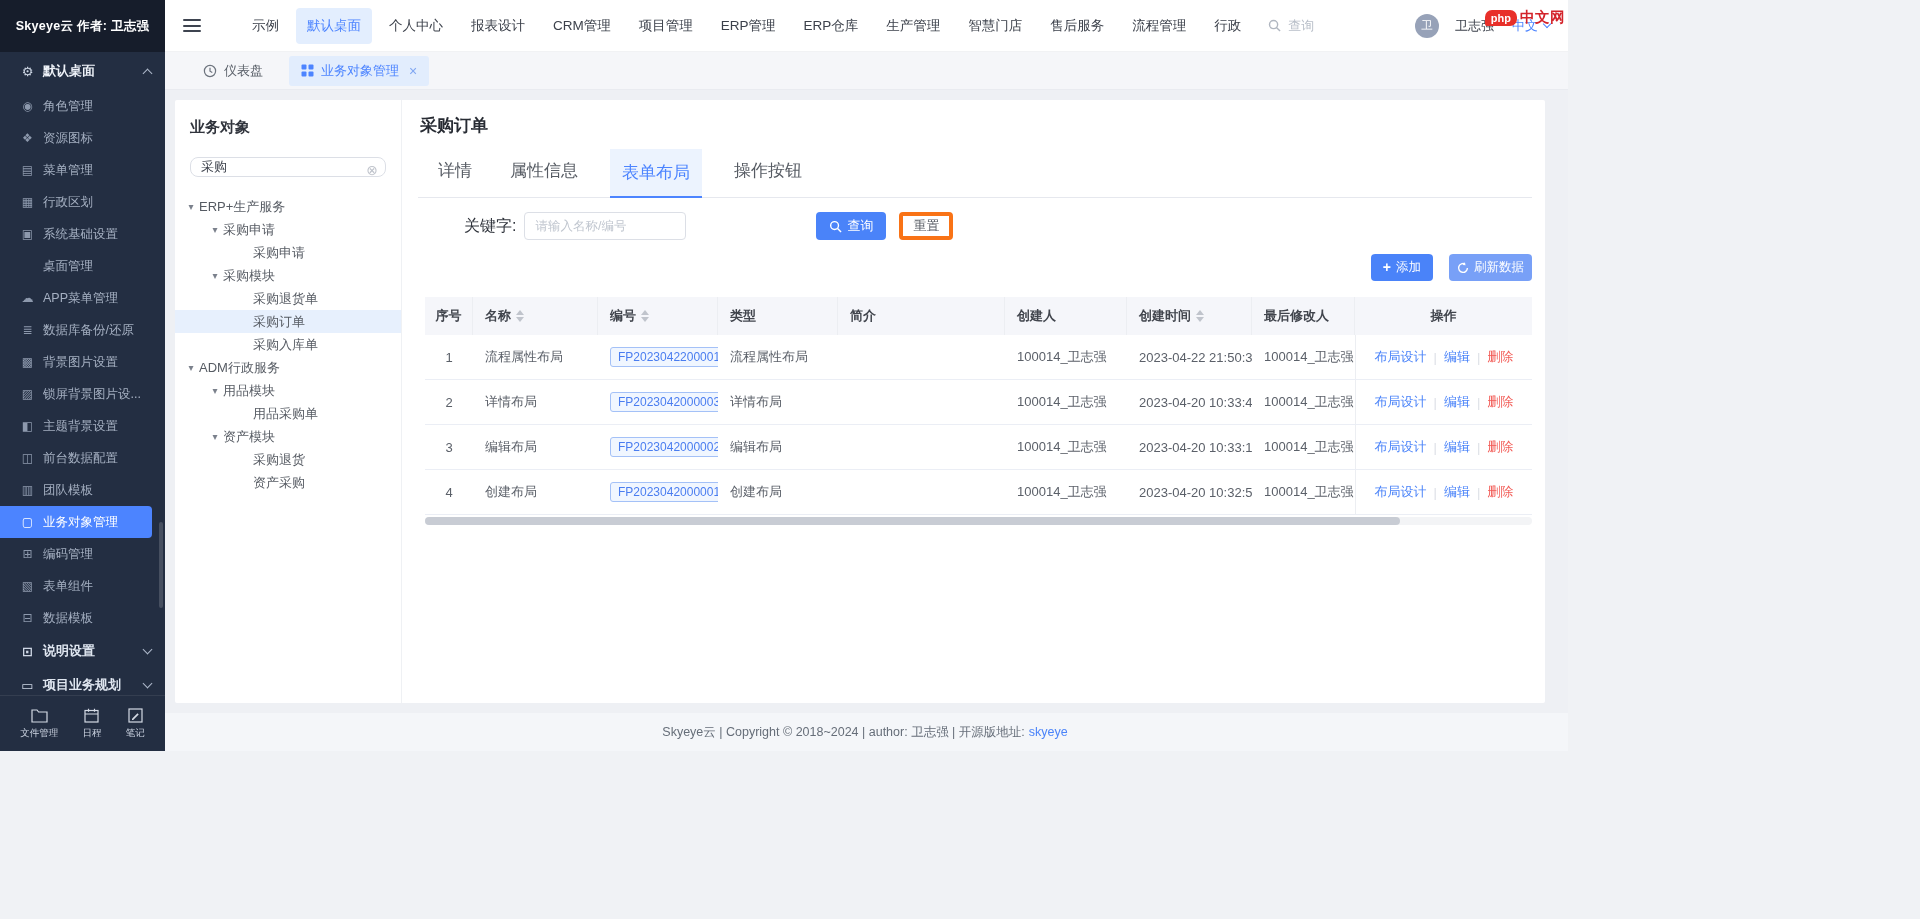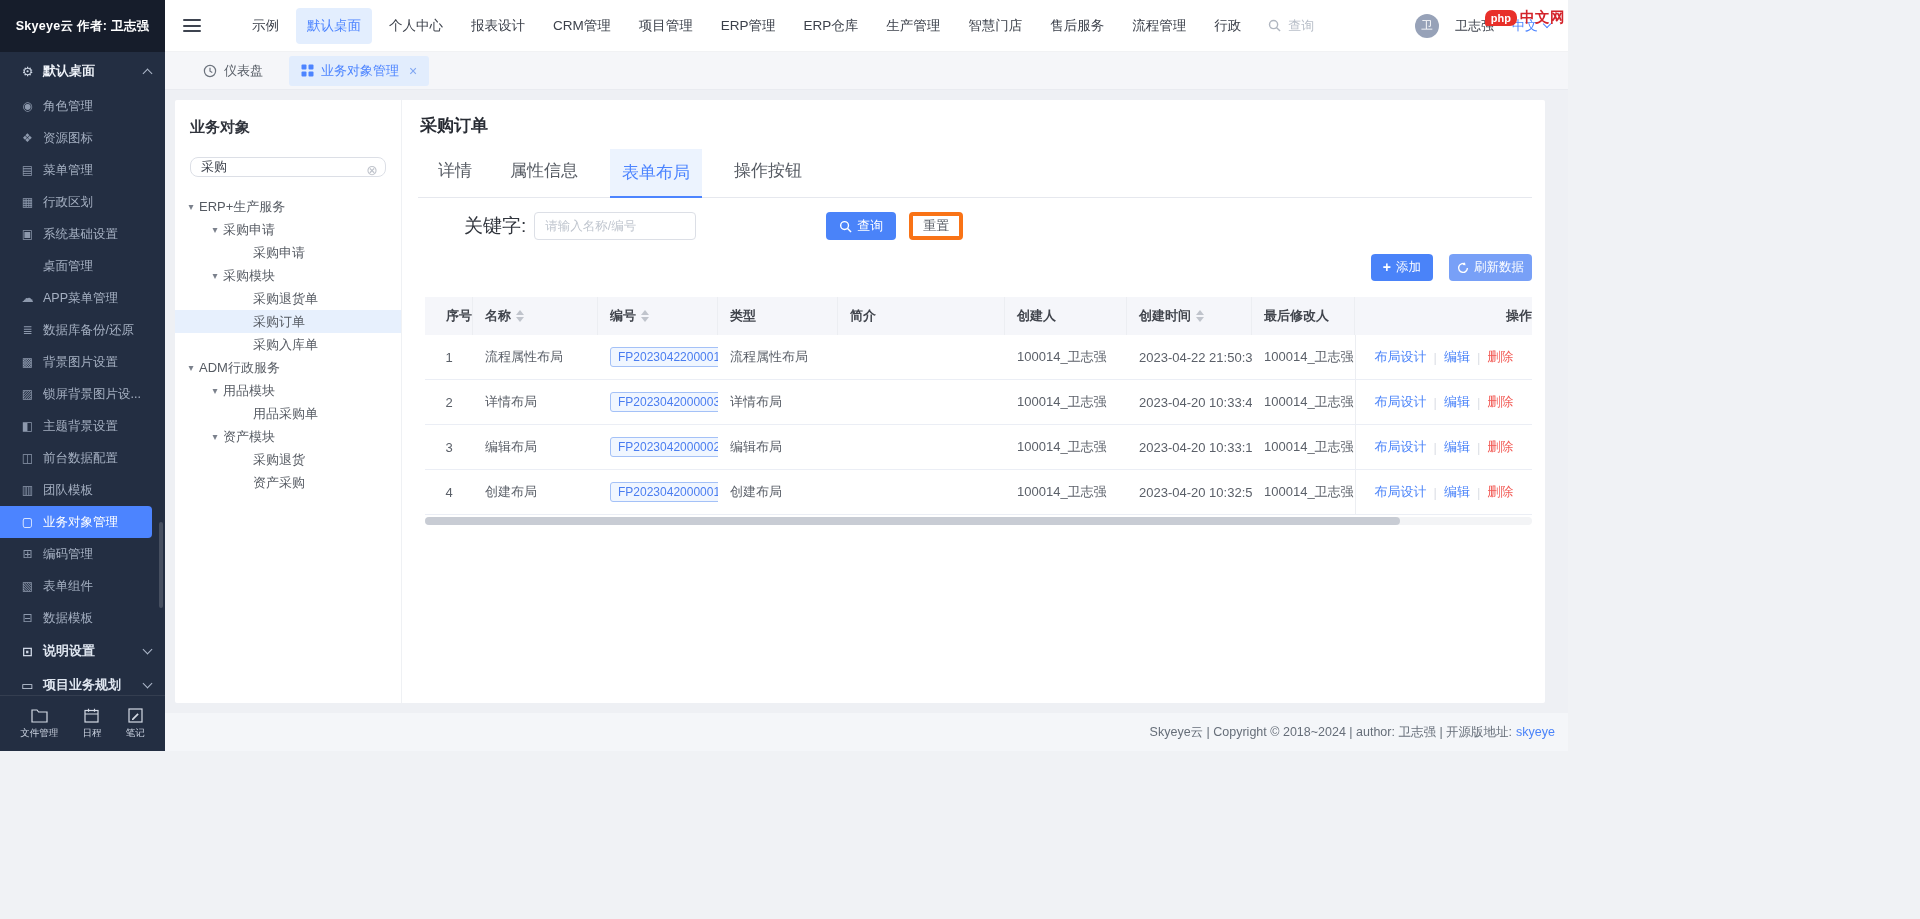--- a/index.html
+++ b/index.html
@@ -69,58 +69,58 @@
 .tnode.l2{padding-left:62px}
 .tnode.selected{background:#e7f0fd}
 
 
 .main-pane{flex:1;padding:12px 13px 0 16px;display:flex;flex-direction:column;min-width:0}
 .main-title{font-size:17px;font-weight:bold;color:#272b33;margin:2px 0 12px 2px}
 .tabs{border-bottom:1px solid #e6e8ee;display:flex;padding-left:14px}
 .tab{font-size:17px;color:#565b63;padding:10px 6px 12px;margin-right:26px;cursor:pointer;white-space:nowrap}
 .tab.active{color:#4c84ff;background:#ecf3fe;padding:12px 12px 12px;border-bottom:2px solid #4c84ff;margin-bottom:-1px}
 .filter-row{display:flex;align-items:center;margin-top:14px;padding-left:46px}
-.filter-label{font-size:19px;color:#30343c;white-space:nowrap}
+.filter-label{font-size:16px;color:#30343c;white-space:nowrap}
 .filter-input{width:162px;height:28px;margin-left:8px;border:1px solid #dcdfe6;border-radius:4px;padding:0 10px;font-size:12.5px;color:#3c414b;outline:none;font-family:inherit}
 .filter-input::placeholder{color:#c0c6cf}
 .btn{display:inline-flex;align-items:center;justify-content:center;height:28px;border-radius:4px;font-size:13px;gap:5px;cursor:pointer;border:none;font-family:inherit;white-space:nowrap}
 .btn-primary{background:#4a83f9;color:#fff;padding:0 13px}
 .btn-plain{background:#fff;border:4px solid #f97316;color:#565b63;padding:8px 10px}
 .btn-search{margin-left:130px}
 .btn-reset{margin-left:13px}
 .action-row{display:flex;justify-content:flex-end;gap:16px;margin-top:14px}
 .btn-add{height:27px;padding:0 12px;font-size:12.5px}
 .btn-add .plus{font-size:14px;font-weight:bold;line-height:1;margin-top:-1px}
 .btn-refresh{height:27px;padding:0 8px;font-size:12.5px;background:#78a0f7;color:#fff}
 
 
 .table{margin:16px 0 0 7px;width:1107px;font-size:13px}
 .t-head,.t-row{display:grid;grid-template-columns:48px 125px 120px 120px 167px 122px 125px 103px 177px}
 .t-head{background:#f5f6fa;height:38px}
 .th{display:flex;align-items:center;padding-left:12px;color:#41454d;font-weight:bold;border-right:1px solid #eceef2}
 .th:last-child{border-right:none}
-.th.center{justify-content:flex-end;padding-left:0}
+.th.center{justify-content:center;padding-left:0}
 .sort{display:inline-flex;flex-direction:column;margin-left:5px;cursor:pointer}
 .sort i{width:0;height:0;border:4px solid transparent;display:block}
 .sort .up{border-bottom:5px solid #c0c4cc;margin-bottom:2px}
 .sort .down{border-top:5px solid #c0c4cc}
 .t-row{height:45px;border-bottom:1px solid #ebeef5}
 .td{display:flex;align-items:center;padding-left:12px;color:#5b6069;overflow:hidden;white-space:nowrap}
 .td.center{justify-content:center;padding-left:0}
 .td.op{border-left:1px solid #eceef2}
 .code-tag{border:1px solid #a4c1f7;background:#f0f6ff;color:#4a7df0;border-radius:3px;padding:3px 7px;font-size:12px;line-height:1}
 .link{color:#4a83f9;cursor:pointer}
 .link.danger{color:#f25a55}
 .op-sep{color:#dde0e6;margin:0 7px}
 .hscroll{width:1107px;height:8px;margin:2px 0 0 7px;background:#f3f4f6;border-radius:4px;position:relative}
 .hthumb{position:absolute;left:0;top:0;height:8px;width:975px;background:#c8ccd4;border-radius:4px;cursor:pointer}
 
 
 .app-footer{position:absolute;left:165px;top:713px;width:1403px;height:38px;background:#f4f6f9;display:flex;align-items:center}
-.footer-inner{width:1380px;margin-left:10px;text-align:right;font-size:12.5px;color:#666e79}
+.footer-inner{width:1380px;margin-left:10px;text-align:center;font-size:12.5px;color:#666e79}
 .footer-inner .flink{color:#4a83f9;margin-left:4px;cursor:pointer}
 </style>
 </head>
 <body>
 
 <div class="app">
 
   <aside class="sidebar">
     <div class="sidebar-header">Skyeye云 作者: 卫志强</div>
     <div class="side-menu">

